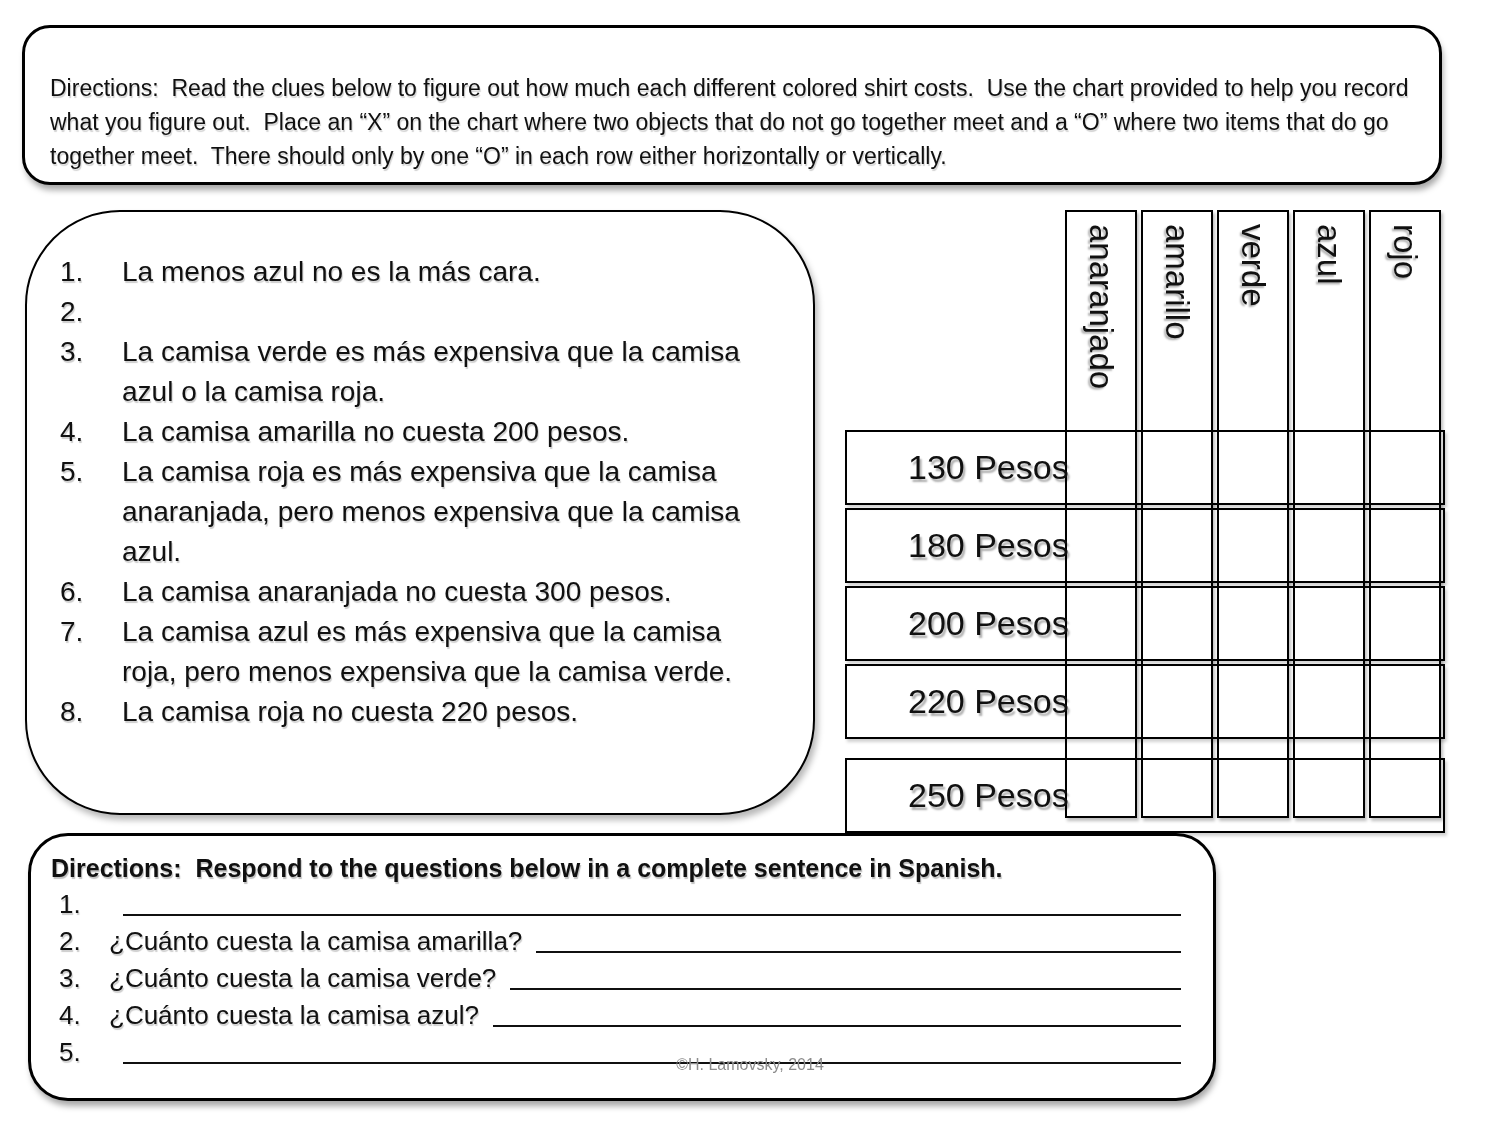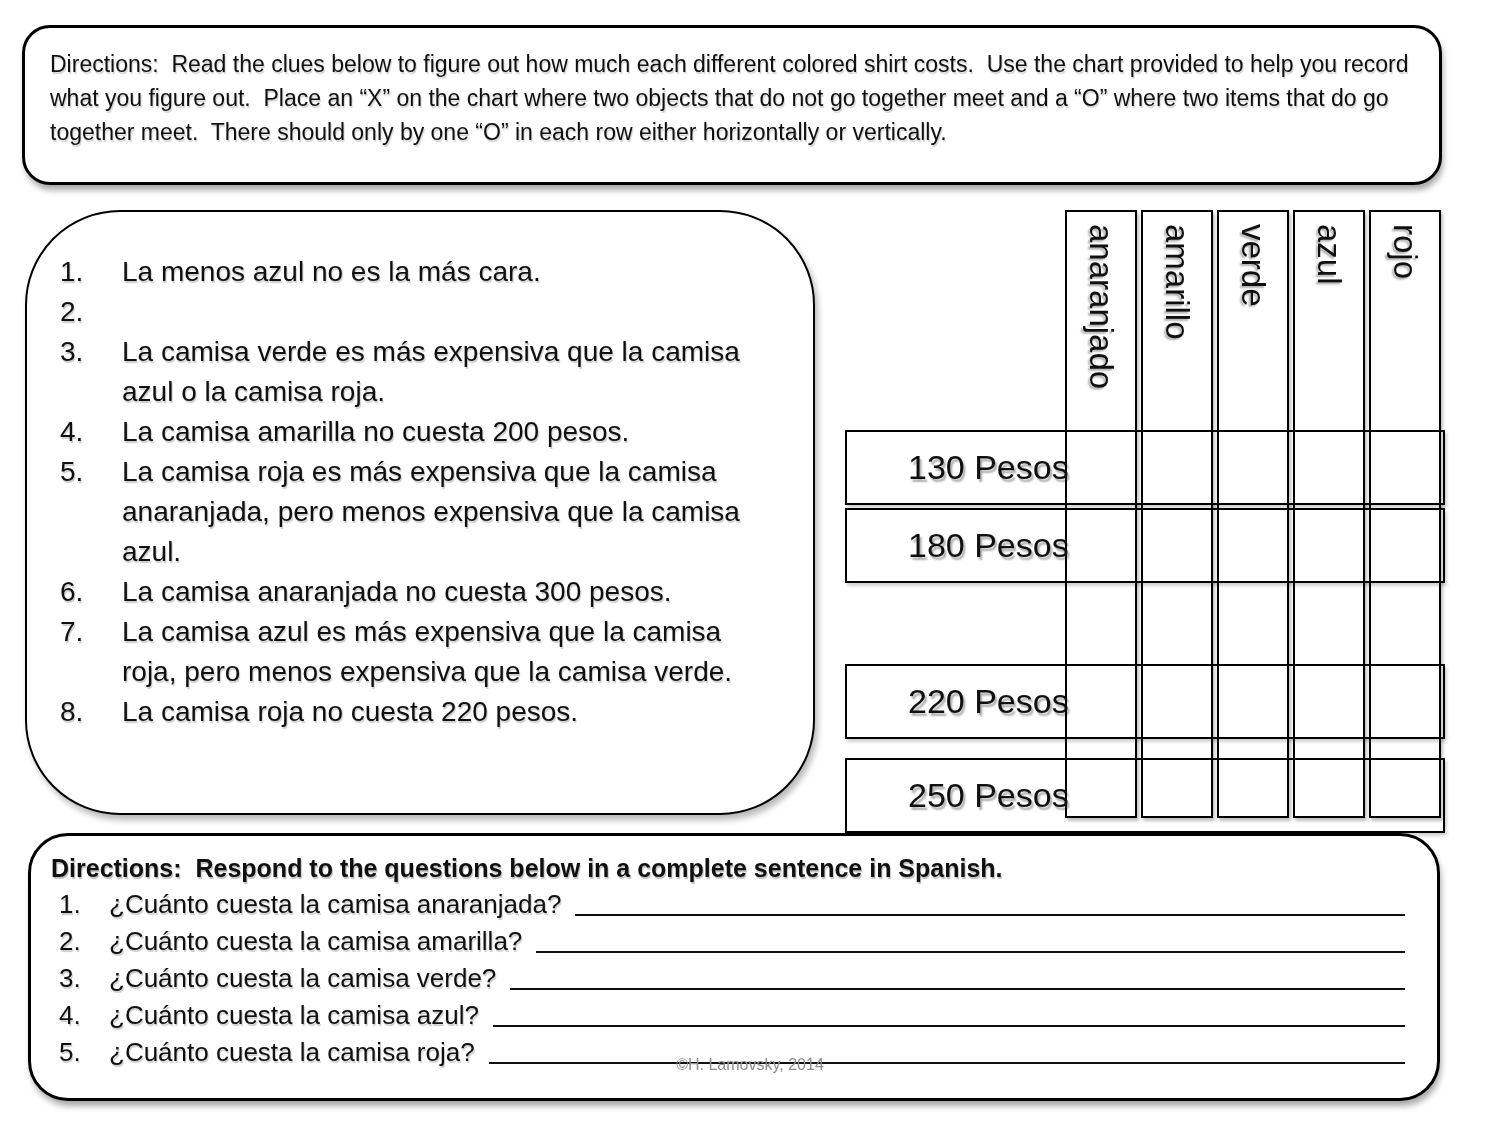--- a/index.html
+++ b/index.html
@@ -6,21 +6,21 @@
   html,body { background:#ffffff; }
   body { font-family:"Liberation Sans", sans-serif; color:#101010; }
   .page { position:relative; width:1500px; height:1125px; background:#ffffff; overflow:hidden; }
 
   .box { position:absolute; background:#ffffff; border:2.5px solid #000; }
 
   
   .top-box { left:22px; top:25px; width:1420px; height:160px; border-radius:28px;
              border-width:3px; box-shadow:2px 6px 6px -1px rgba(0,0,0,.35); }
   .top-text { padding:19px 30px 0 25px; font-size:23px; line-height:34px;
-              white-space:pre-wrap; text-shadow:1px 1.5px 1px rgba(0,0,0,.18); }
+              white-space:pre-wrap; text-shadow:1px 1.5px 1px rgba(0,0,0,.18);margin-top:24px; }
 
   
   .clues-box { left:25px; top:210px; width:790px; height:605px; border-radius:95px;
                box-shadow:3px 5px 6px rgba(0,0,0,.28); padding-top:40px; }
   .clue { display:flex; padding:0 45px 0 33px; font-size:28px; line-height:40px;
           text-shadow:1px 1.5px 1px rgba(0,0,0,.2); }
   .clue .num { flex:0 0 62px; }
   .clue .txt { flex:1 1 auto; }
 
   
@@ -33,21 +33,21 @@
   .rowbox { position:absolute; left:0; width:600px; height:75px; border:2.5px solid #000;
             background:transparent; box-shadow:2px 3px 3px rgba(0,0,0,.18); }
   .rowlabel { display:block; font-size:34px; line-height:71px; padding-left:17px;
               white-space:nowrap; text-shadow:2px 2.5px 2px rgba(0,0,0,.32);margin-left:44px; }
   .cells { position:absolute; left:220px; top:220px; display:grid;
            grid-template-columns:repeat(5,72px); grid-auto-rows:75px;
            column-gap:4px; row-gap:3px; }
   .cell { width:72px; height:75px; }
 
   
-  .q-box { left:28px; top:833px; width:1412px; height:268px; border-radius:40px;
+  .q-box { left:28px; top:833px; width:1188px; height:268px; border-radius:40px;
            border-width:3px; box-shadow:2px 6px 6px -1px rgba(0,0,0,.35);
            padding:14px 30px 0 20px; }
   .q-directions { font-weight:bold; font-size:25px; line-height:36px;
                   white-space:pre-wrap; text-shadow:1px 1.5px 1px rgba(0,0,0,.25); }
   .q-row { display:flex; align-items:flex-end; font-size:26px; line-height:37px;
            padding-left:8px; text-shadow:1px 1.5px 1px rgba(0,0,0,.2); }
   .q-row .num { flex:0 0 50px; }
   .q-row .qtxt { white-space:nowrap; }
   .q-row .blank { flex:1 1 auto; height:0; border-bottom:2.5px solid #101010;
                   margin:0 2px 7px 14px; }
@@ -114,20 +114,23 @@
     <div class="colbox" style="left:524px">
         <span class="collabel">rojo</span>
       </div>
 
     <div class="rowbox" style="top:220px">
         <span class="rowlabel">130 Pesos</span>
       </div>
     <div class="rowbox" style="top:298px">
         <span class="rowlabel">180 Pesos</span>
       </div>
+    <div class="rowbox" style="top:376px">
+        <span class="rowlabel">200 Pesos</span>
+      </div>
     <div class="rowbox" style="top:454px">
         <span class="rowlabel">220 Pesos</span>
       </div>
     <div class="rowbox" style="top:548px">
         <span class="rowlabel">250 Pesos</span>
       </div>
 
     <div class="cells">
       <div class="cell"></div>
         <div class="cell"></div>
@@ -154,40 +157,38 @@
         <div class="cell"></div>
         <div class="cell"></div>
         <div class="cell"></div>
     </div>
   </div>
 
   <section class="box q-box">
     <p class="q-directions">Directions:  Respond to the questions below in a complete sentence in Spanish.</p>
     <div class="q-row">
         <span class="num">1.</span>
-        <span class="qtxt">¿Cuánto cuesta la camisa anaranjada?</span>
         <span class="blank"></span>
       </div>
     <div class="q-row">
         <span class="num">2.</span>
         <span class="qtxt">¿Cuánto cuesta la camisa amarilla?</span>
         <span class="blank"></span>
       </div>
     <div class="q-row">
         <span class="num">3.</span>
         <span class="qtxt">¿Cuánto cuesta la camisa verde?</span>
         <span class="blank"></span>
       </div>
     <div class="q-row">
         <span class="num">4.</span>
         <span class="qtxt">¿Cuánto cuesta la camisa azul?</span>
         <span class="blank"></span>
       </div>
     <div class="q-row">
         <span class="num">5.</span>
-        <span class="qtxt">¿Cuánto cuesta la camisa roja?</span>
         <span class="blank"></span>
       </div>
   </section>
 
   <div class="copyright">©H. Lamovsky, 2014</div>
 
 </div>
 
 </body></html>

